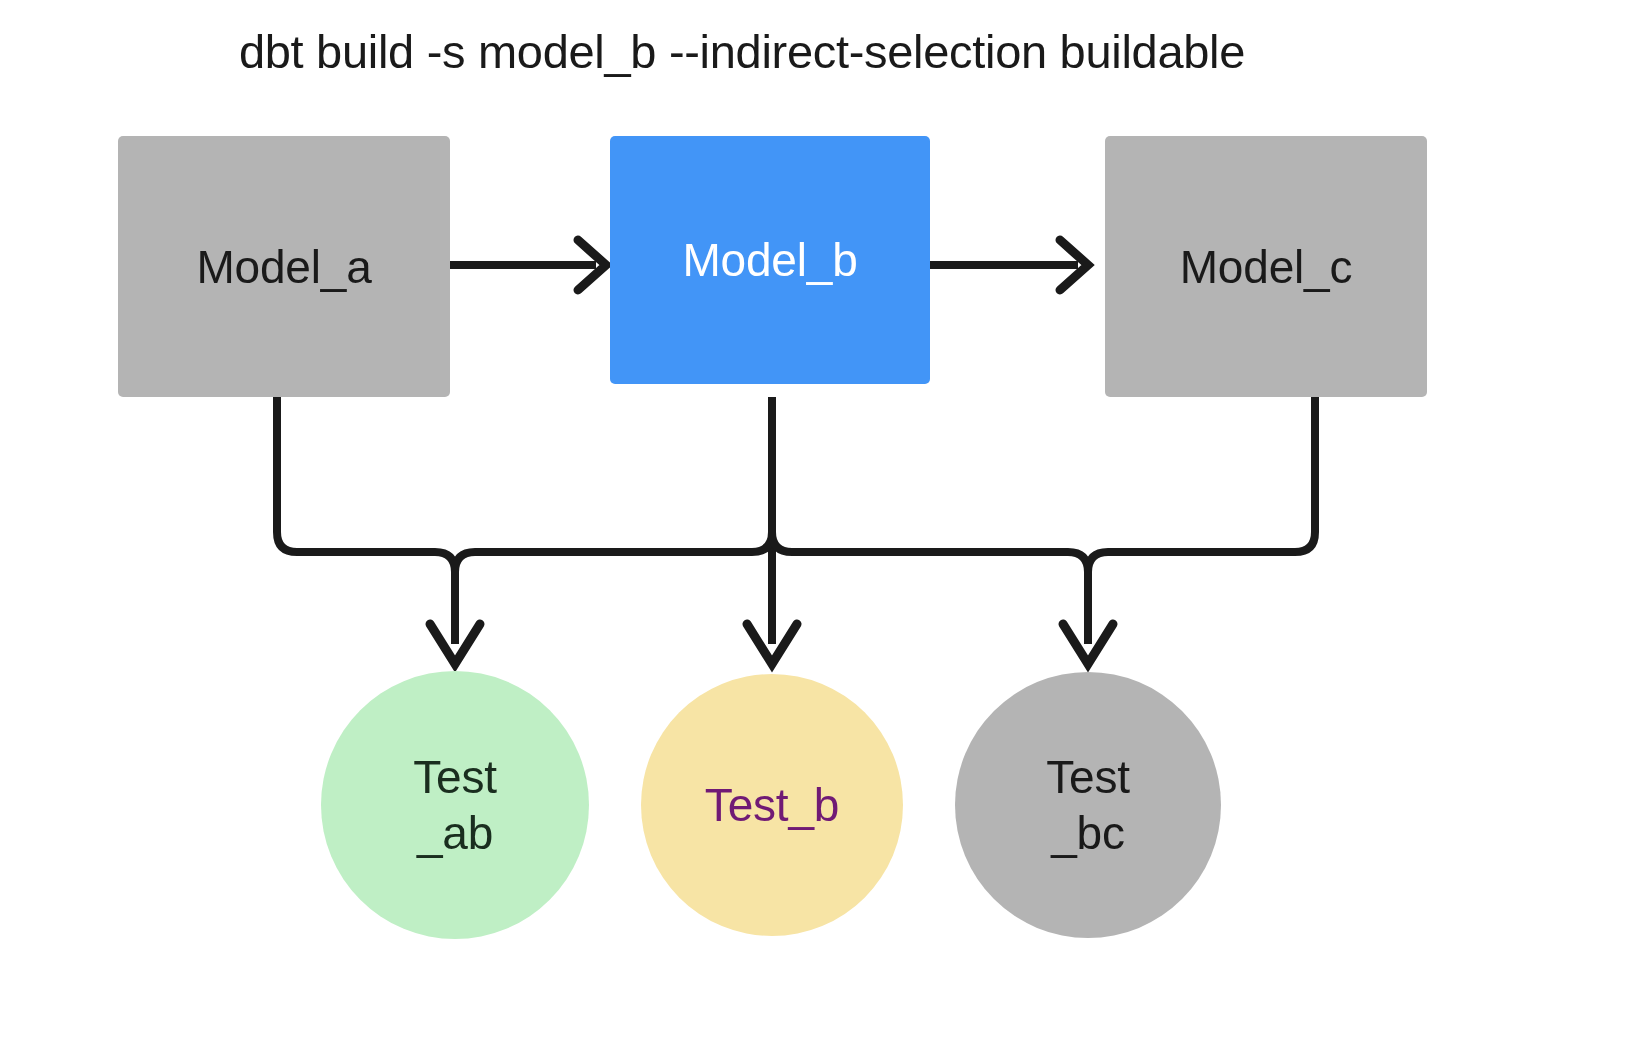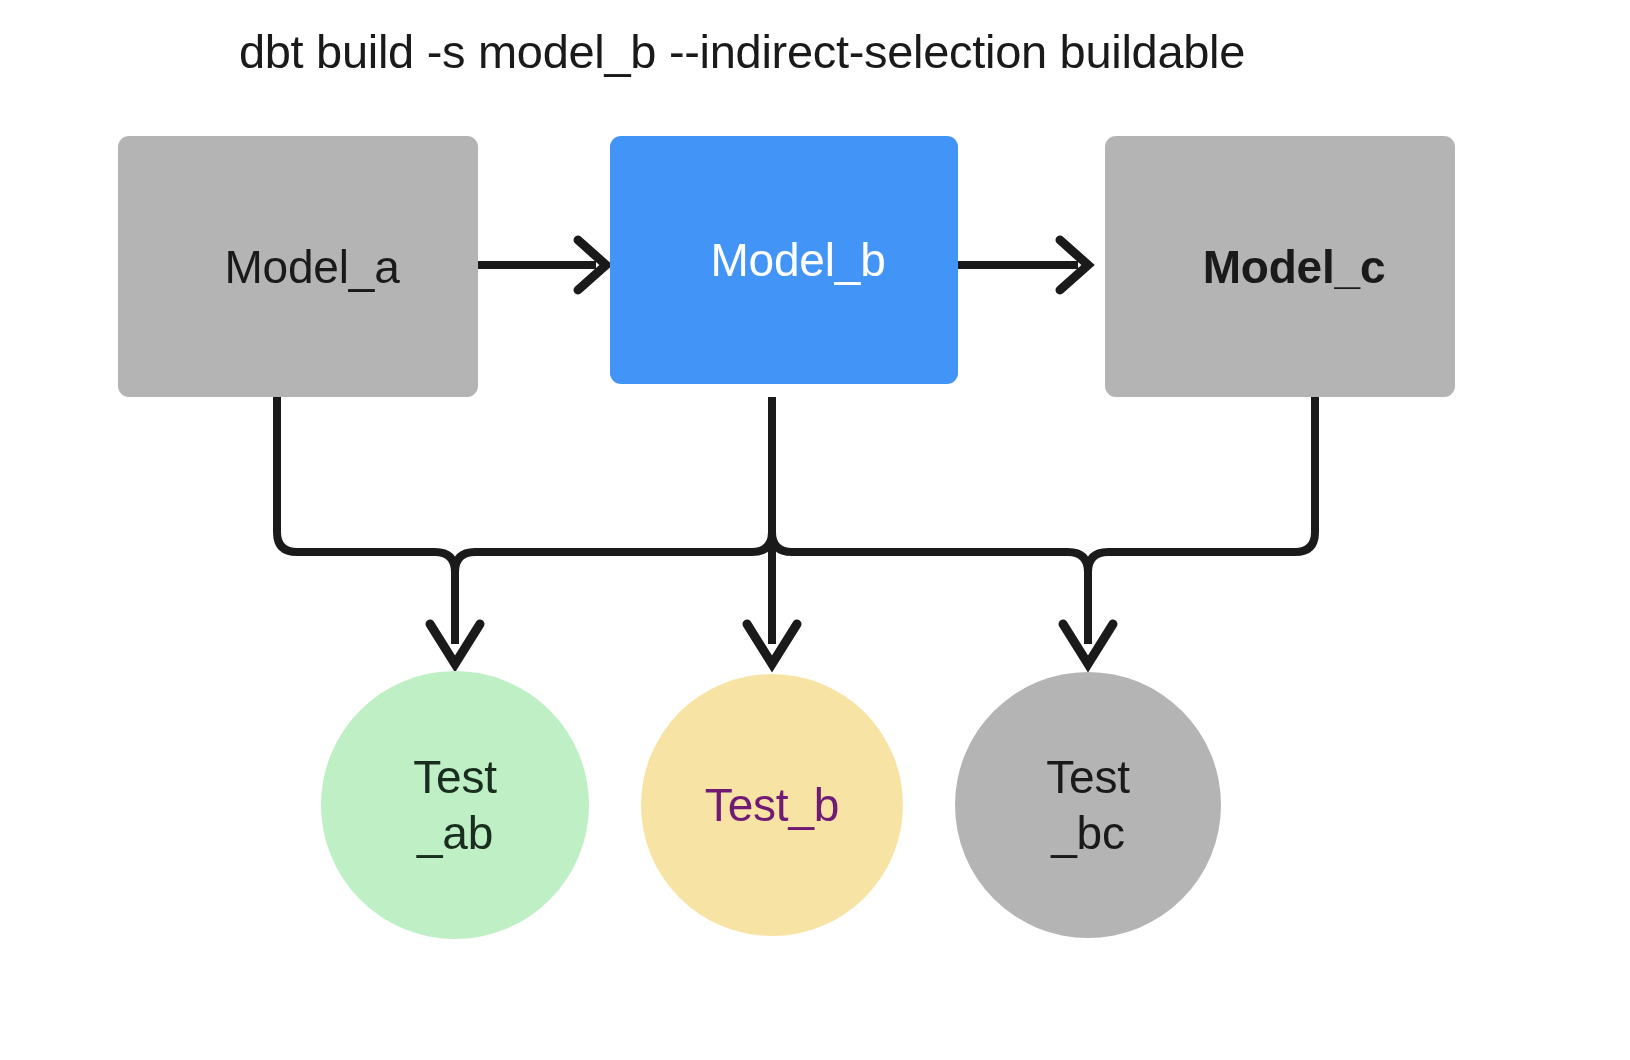--- a/index.html
+++ b/index.html
@@ -26,28 +26,27 @@
     width: 1484px;
     text-align: center;
     font-size: 47px;
     font-weight: 400;
     color: #1a1a1a;
     letter-spacing: -0.3px;
     white-space: nowrap;
   }
   .node-box {
     position: absolute;
-    border-radius: 11px;
+    border-radius: 5px;
     display: flex;
     align-items: center;
     justify-content: center;
     font-size: 46px;
     font-weight: 400;
     letter-spacing: -0.2px;
-    padding-left: 28px;
   }
   .node-circle {
     position: absolute;
     border-radius: 50%;
     display: flex;
     flex-direction: column;
     align-items: center;
     justify-content: center;
     font-size: 46px;
     font-weight: 400;
@@ -123,21 +122,21 @@
   </svg>
 
   <div class="node-box" id="node-model-a" style="left:118px; top:136px; width:332px; height:261px; background:#b4b4b4; color:#1a1a1a;">
     <span>Model_a</span>
   </div>
 
   <div class="node-box" id="node-model-b" style="left:610px; top:136px; width:320px; height:248px; background:#4295f7; color:#ffffff;">
     <span>Model_b</span>
   </div>
 
-  <div class="node-box" id="node-model-c" style="left:1105px; top:136px; width:322px; height:261px; background:#b4b4b4; color:#1a1a1a;font-weight:bold;">
+  <div class="node-box" id="node-model-c" style="left:1105px; top:136px; width:322px; height:261px; background:#b4b4b4; color:#1a1a1a;">
     <span>Model_c</span>
   </div>
 
   <div class="node-circle" id="node-test-ab" style="left:321px; top:671px; width:268px; height:268px; background:#bfefc5; color:#1a2e1f;">
     <span>Test</span>
     <span>_ab</span>
   </div>
 
   <div class="node-circle" id="node-test-b" style="left:641px; top:674px; width:262px; height:262px; background:#f7e4a5; color:#701a75;">
     <span>Test_b</span>

